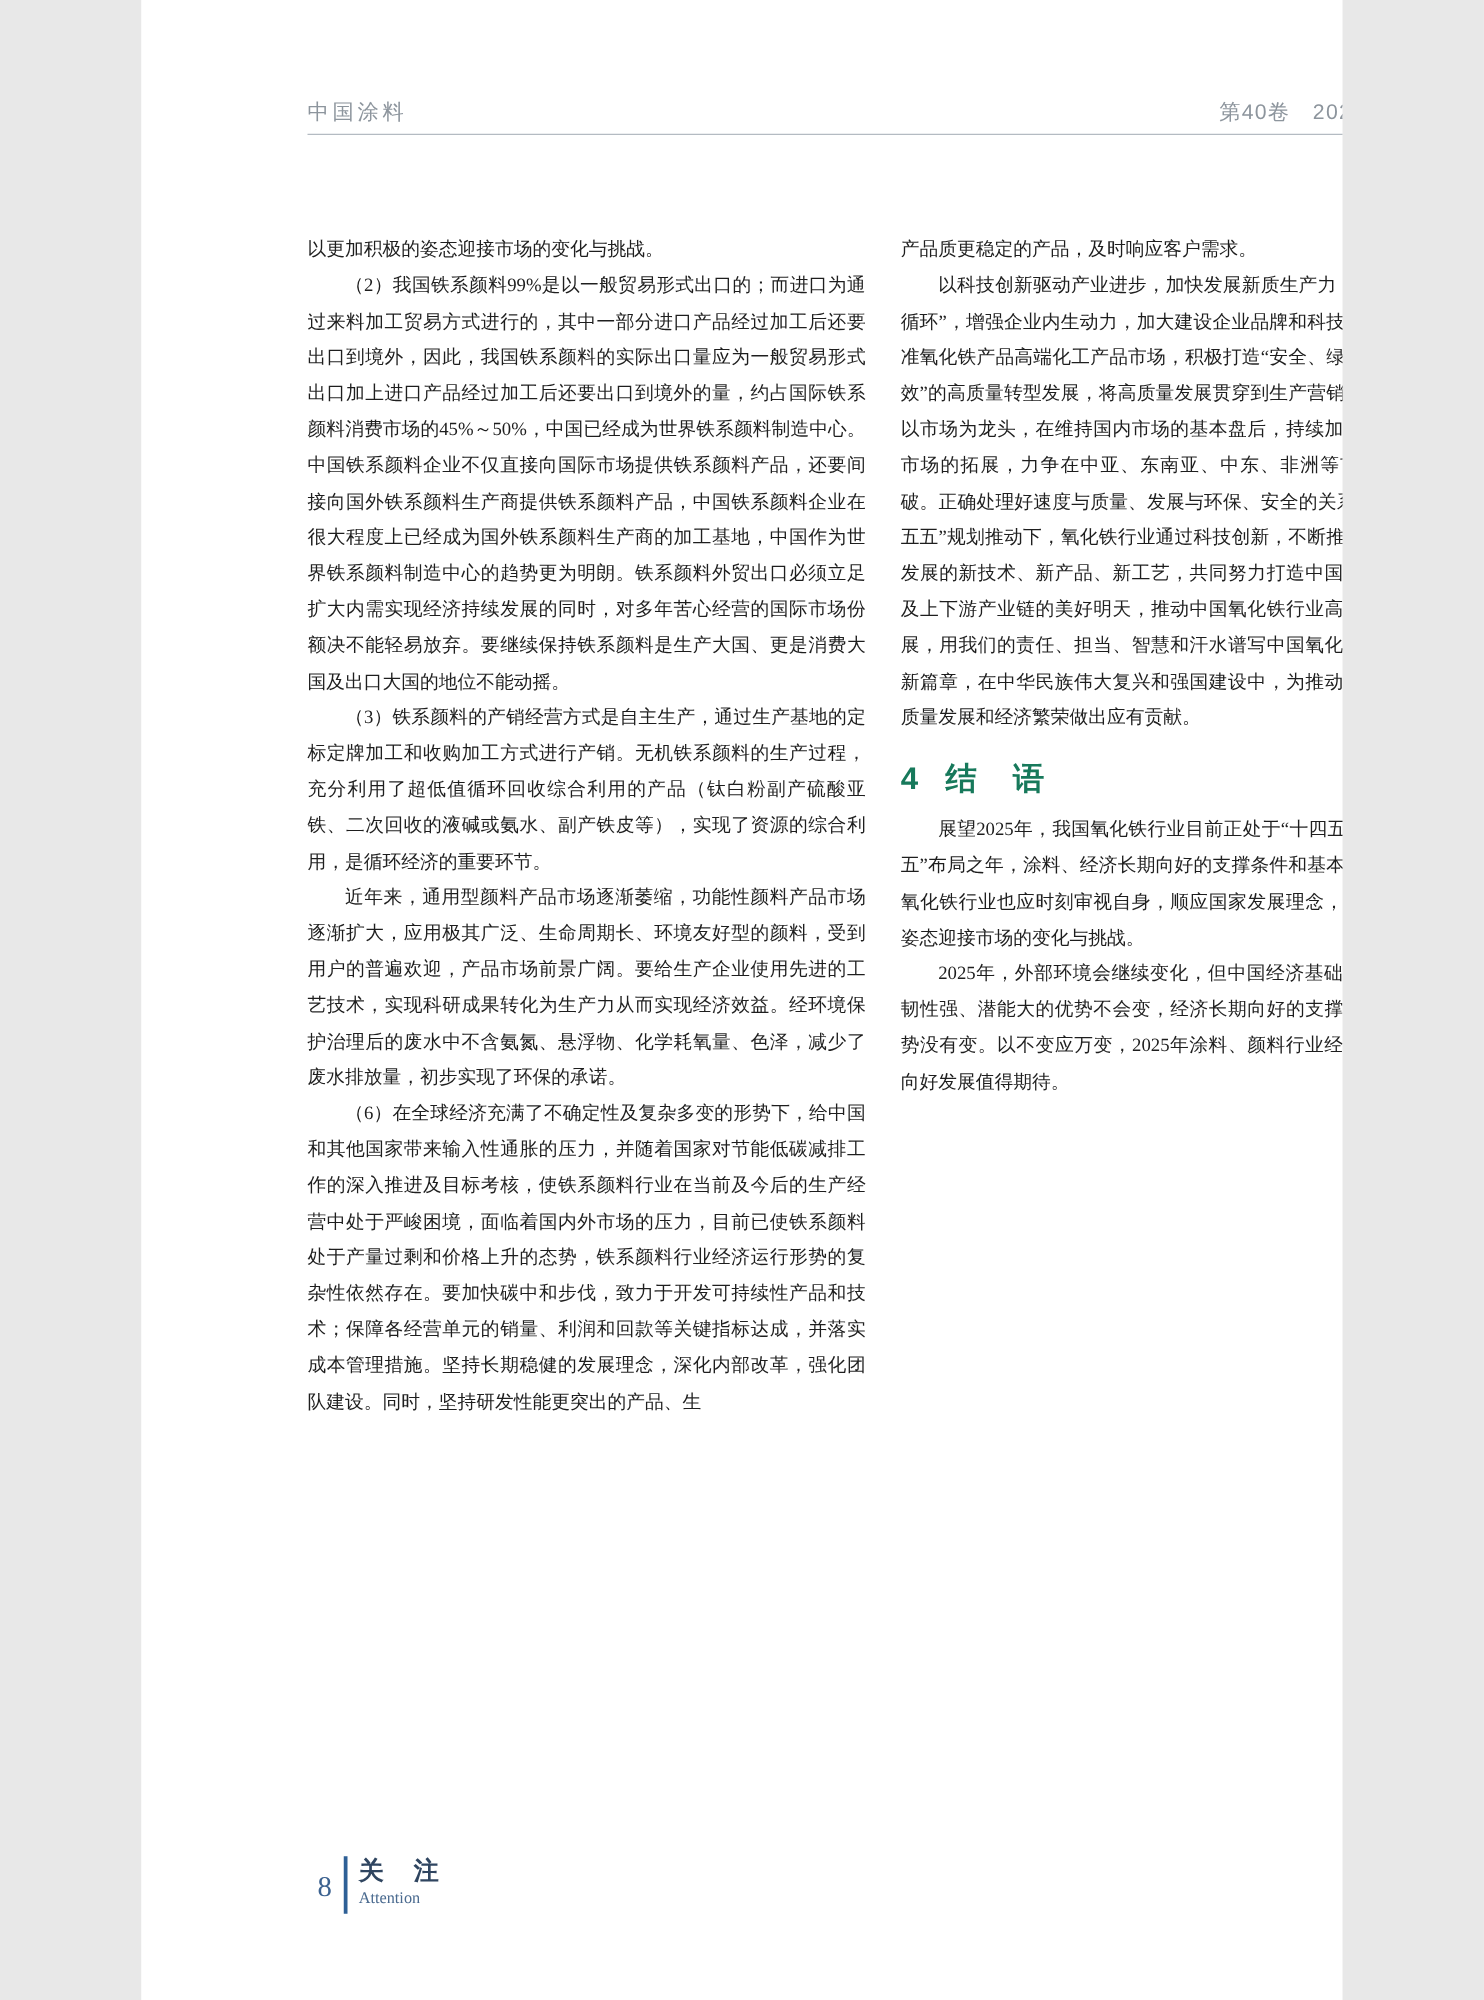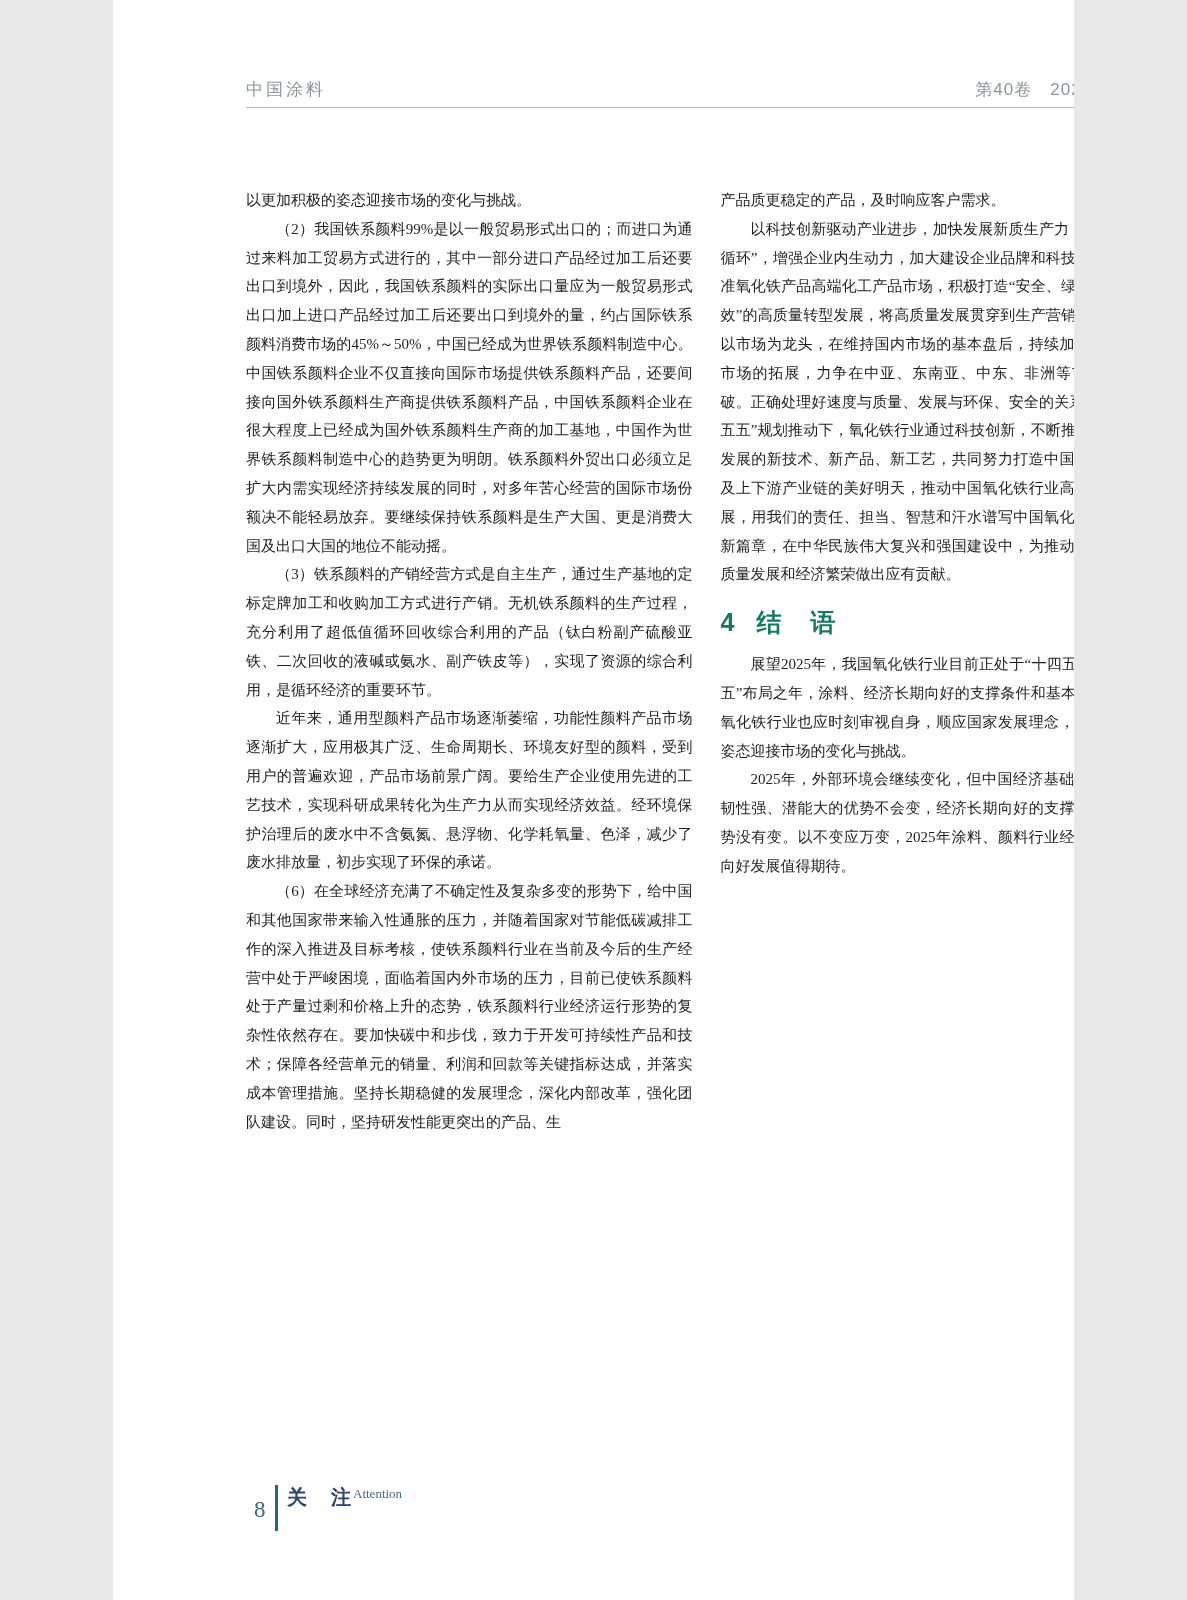--- a/index.html
+++ b/index.html
@@ -62,21 +62,21 @@
     position:absolute;left:141px;top:1485px;
     display:flex;align-items:flex-start;
   }
   .footer .pagenum{
     font-family:"Liberation Serif","DejaVu Serif",serif;
     font-size:23px;color:#3c6290;margin-top:12px;margin-right:9px;
   }
   .footer .bar{
     width:3.5px;height:46px;background:#2e6096;margin-right:9px;
   }
-  .footer .labels{display:flex;flex-direction:row;}
+  .footer .labels{display:flex;flex-direction:column;}
   .footer .cn{
     font-family:"Liberation Sans","DejaVu Sans",sans-serif;
     font-weight:bold;font-size:20px;color:#2f4560;letter-spacing:2px;line-height:24px;
   }
   .footer .en{
     font-family:"Liberation Serif","DejaVu Serif",serif;
     font-size:13px;color:#4a6a8f;line-height:18px;
   }
 </style>
 </head>

